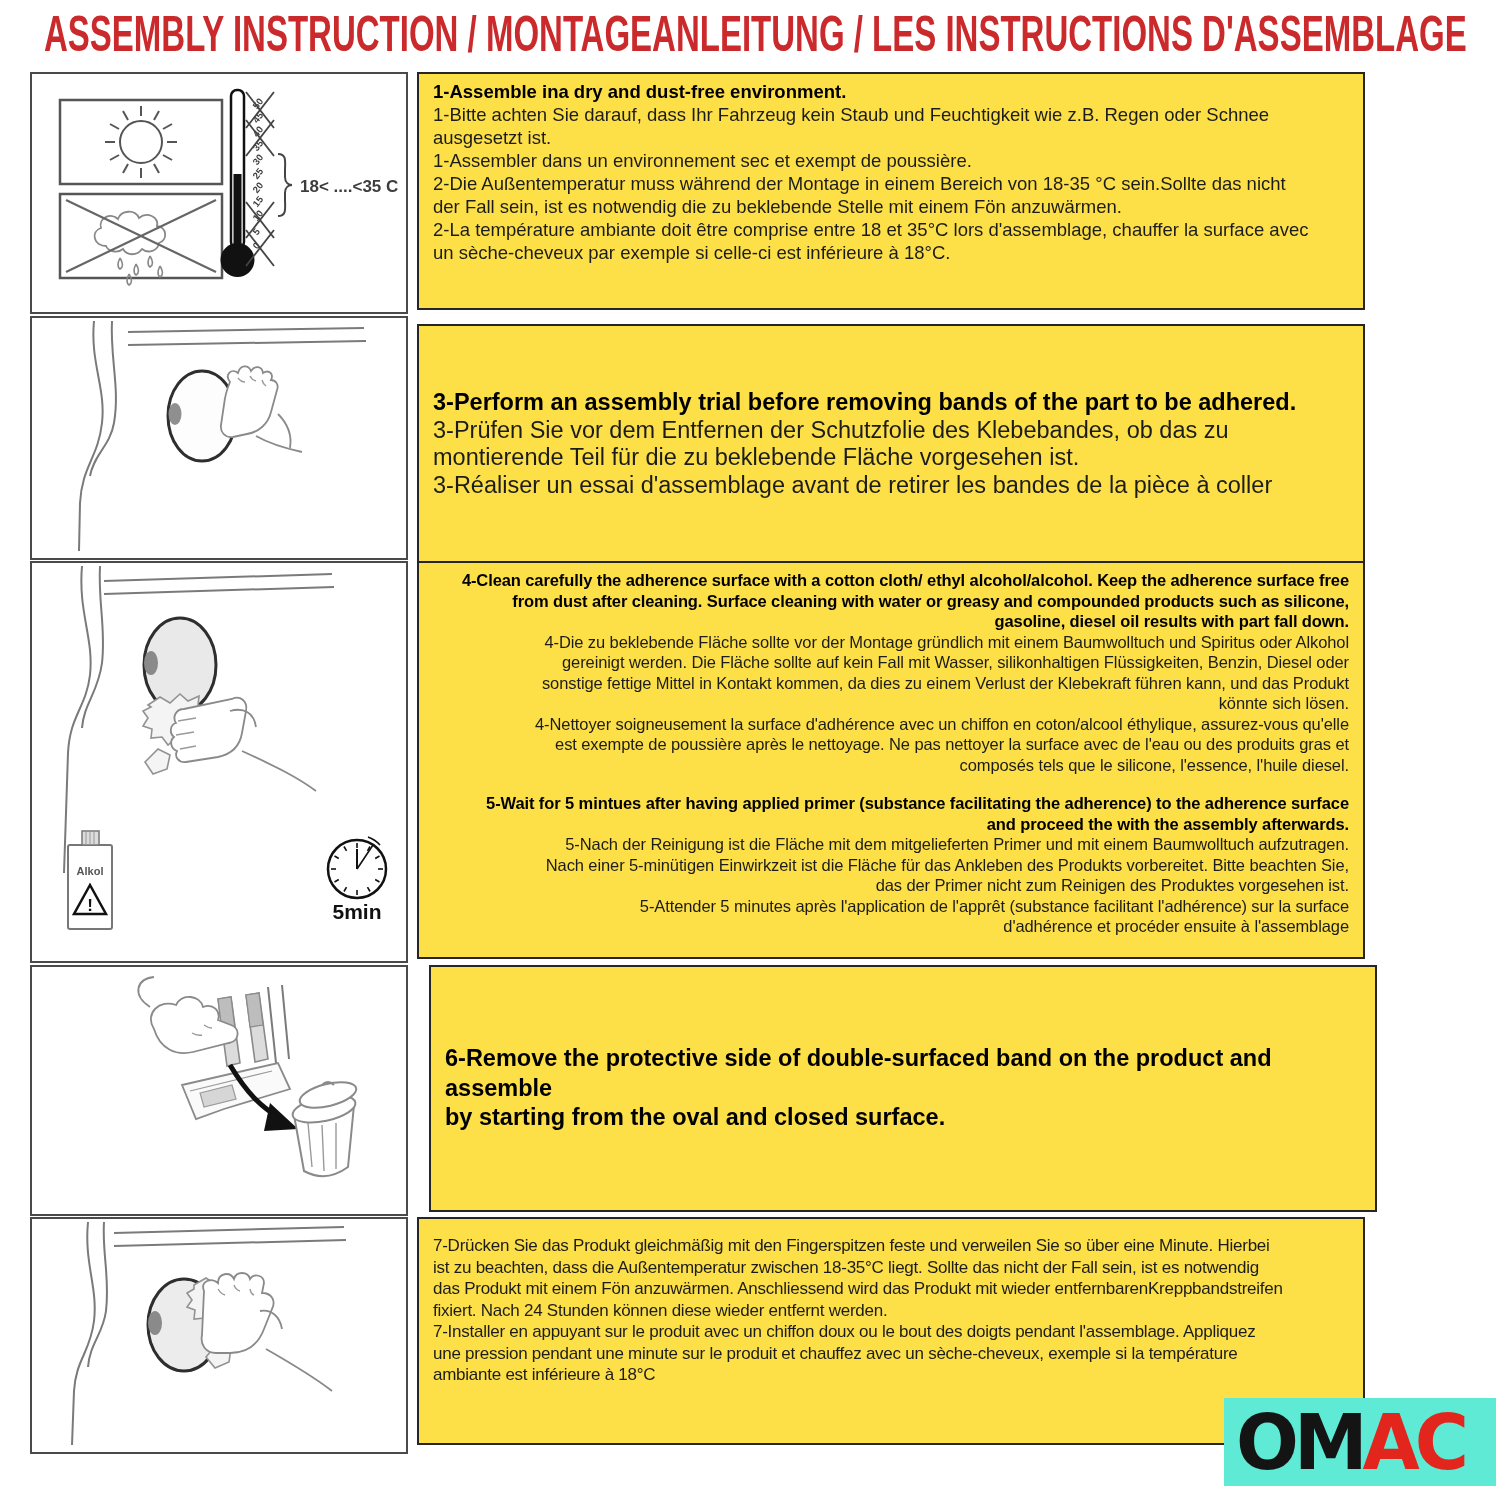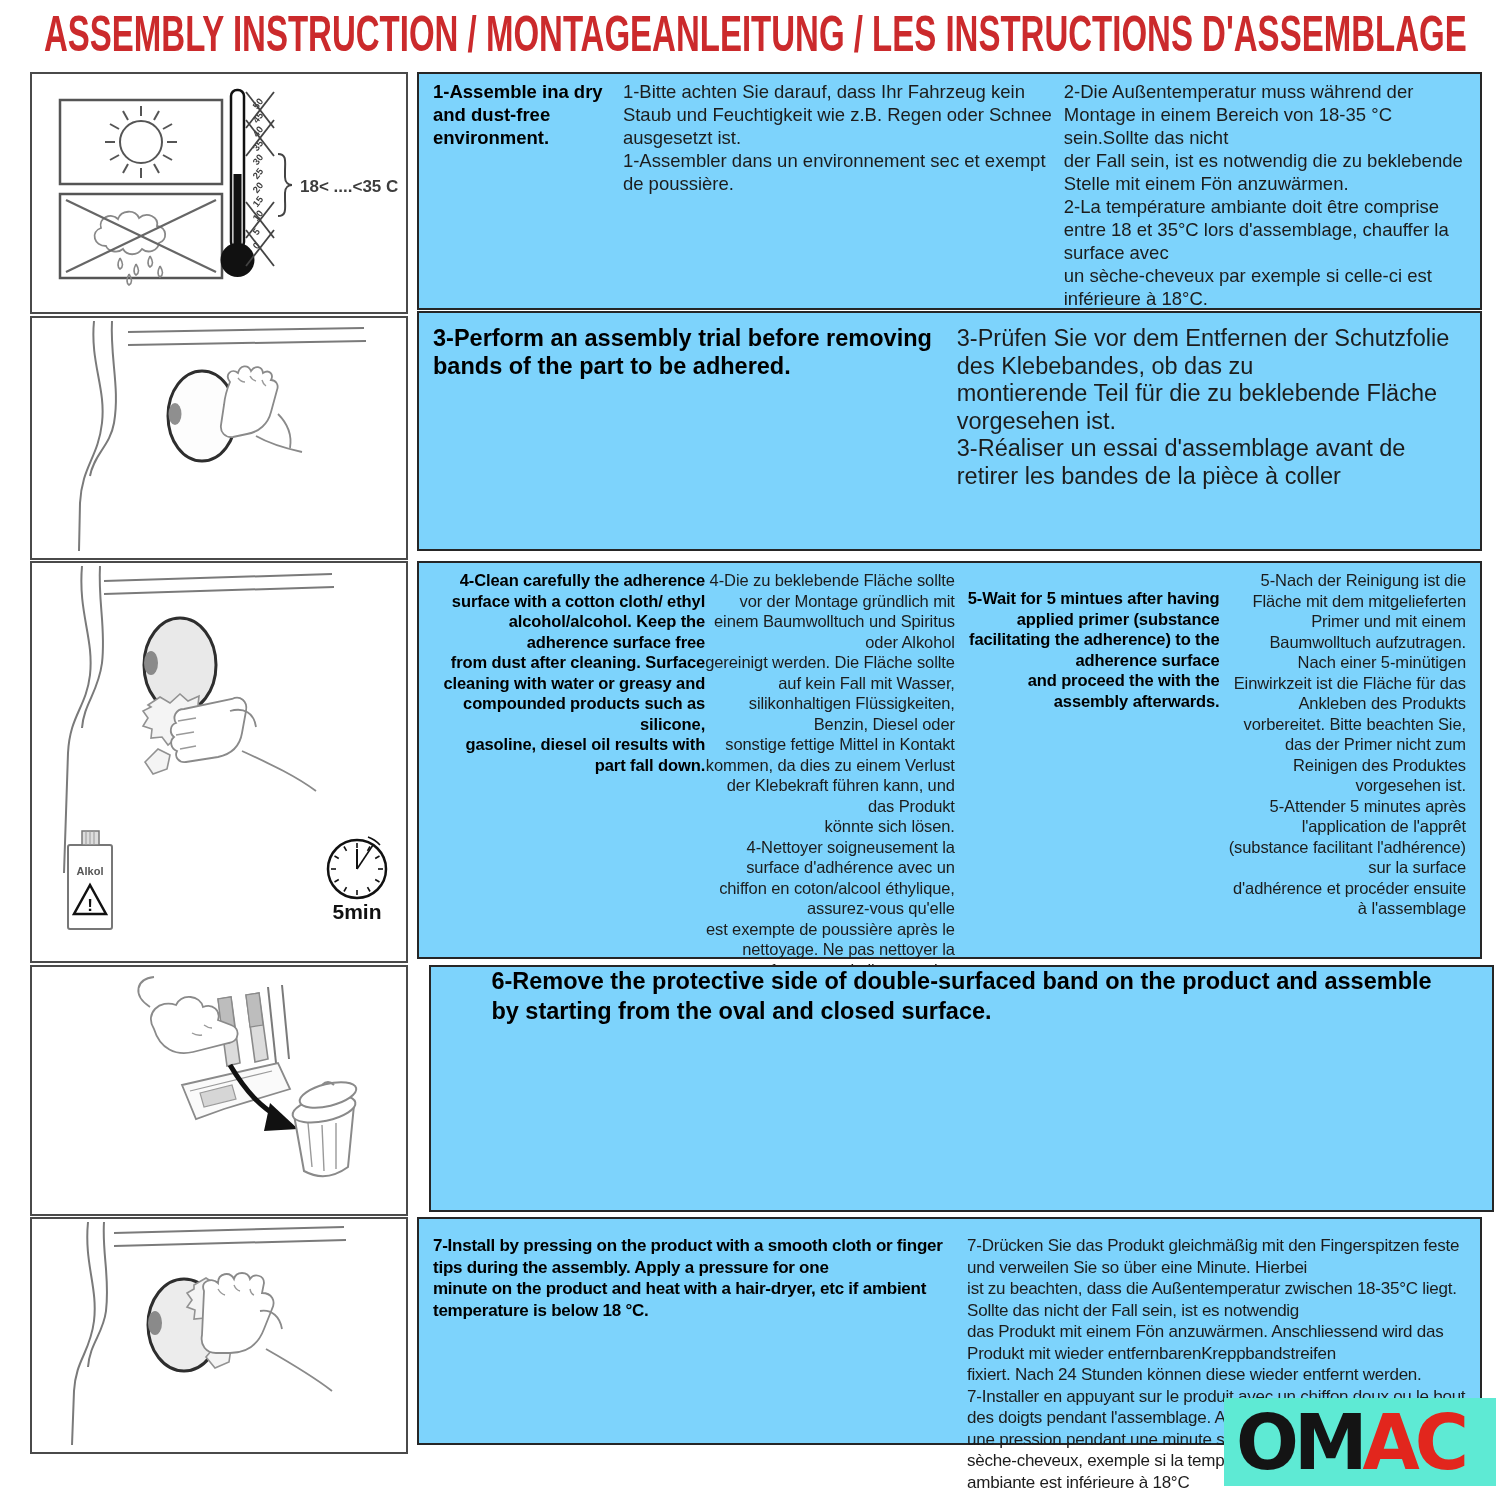--- a/index.html
+++ b/index.html
@@ -15,29 +15,29 @@
     white-space:nowrap; letter-spacing:0;
     transform:scaleX(0.66); transform-origin:left center;
     line-height:52px;
   }
   .illus {
     position:absolute; left:30px; width:374px;
     border:2px solid #4a4a4a; background:#fff; box-sizing:content-box;
   }
   .illus svg { display:block; }
   .tbox {
-    position:absolute; left:417px; width:1065px;
-    border:2px solid #262626; background:#7dd3fc;
-    box-sizing:border-box; display:flex; flex-direction:row;
+    position:absolute; left:417px; width:948px;
+    border:2px solid #262626; background:#fde047;
+    box-sizing:border-box; display:flex; flex-direction:column;
   }
   
   #illus-1 { top:72px;  height:238px; }
   #tbox-1  { top:72px;  height:238px; padding:6px 14px; }
   #illus-2 { top:316px; height:240px; }
-  #tbox-2  { top:311px; height:240px; padding:12px 14px; justify-content:space-between; }
+  #tbox-2  { top:324px; height:240px; padding:12px 14px; justify-content:center; }
   #illus-3 { top:561px; height:398px; }
   #tbox-3  { top:561px; height:398px; padding:7px 14px;text-align:right; }
   #illus-4 { top:965px; height:247px; }
   #tbox-4  { top:965px; height:247px; padding:0 14px; justify-content:center;margin-left:12px; }
   #illus-5 { top:1217px; height:233px; }
   #tbox-5  { top:1217px; height:228px; padding:16px 14px 0; }
 
   .para { white-space:pre-line; }
   .para.b { font-weight:700; color:#000; }
   .para.gap1 { margin-top:22px; }
@@ -303,22 +303,20 @@
     </g>
     <g>
       <path d="M172,72 c-4,-10 8,-14 14,-8 c0,-10 12,-12 16,-4 c2,-8 14,-8 16,0 c4,-6 14,-4 14,4 l-2,10 c10,0 14,8 10,16 l-8,20 c-6,16 -18,24 -34,24 l-14,0 c-10,0 -16,-8 -14,-18 l2,-44 z" fill="#fff" stroke="#8a8a8a" stroke-width="1.8"></path>
       <path d="M186,70 q3,5 7,6 M202,66 q2,5 6,6 M218,70 q1,5 4,6" fill="none" stroke="#9a9a9a" stroke-width="1.4"></path>
       <path d="M234,130 C262,146 282,158 300,172" fill="none" stroke="#8a8a8a" stroke-width="1.8"></path>
       <path d="M228,92 c12,-2 20,6 22,18" fill="none" stroke="#8a8a8a" stroke-width="1.8"></path>
     </g>
   </svg>
 </div>
 <div class="tbox fs-e" id="tbox-5">
-    <div class="para b">7-Install by pressing on the product with a smooth cloth or finger tips during the assembly. Apply a pressure for one
-minute on the product and heat with a hair-dryer, etc if ambient temperature is below 18 °C.</div>
     <div class="para">7-Drücken Sie das Produkt gleichmäßig mit den Fingerspitzen feste und verweilen Sie so über eine Minute. Hierbei
 ist zu beachten, dass die Außentemperatur zwischen 18-35°C liegt. Sollte das nicht der Fall sein, ist es notwendig
 das Produkt mit einem Fön anzuwärmen. Anschliessend wird das Produkt mit wieder entfernbarenKreppbandstreifen
 fixiert. Nach 24 Stunden können diese wieder entfernt werden.
 7-Installer en appuyant sur le produit avec un chiffon doux ou le bout des doigts pendant l'assemblage. Appliquez
 une pression pendant une minute sur le produit et chauffez avec un sèche-cheveux, exemple si la température
 ambiante est inférieure à 18°C</div>
   </div>
 
 <div class="logo">

